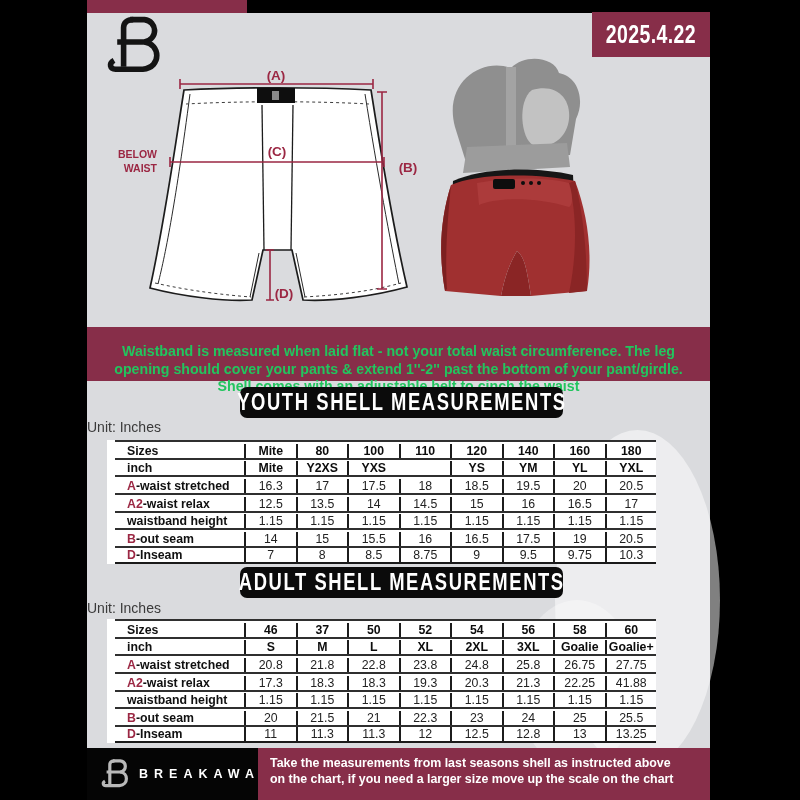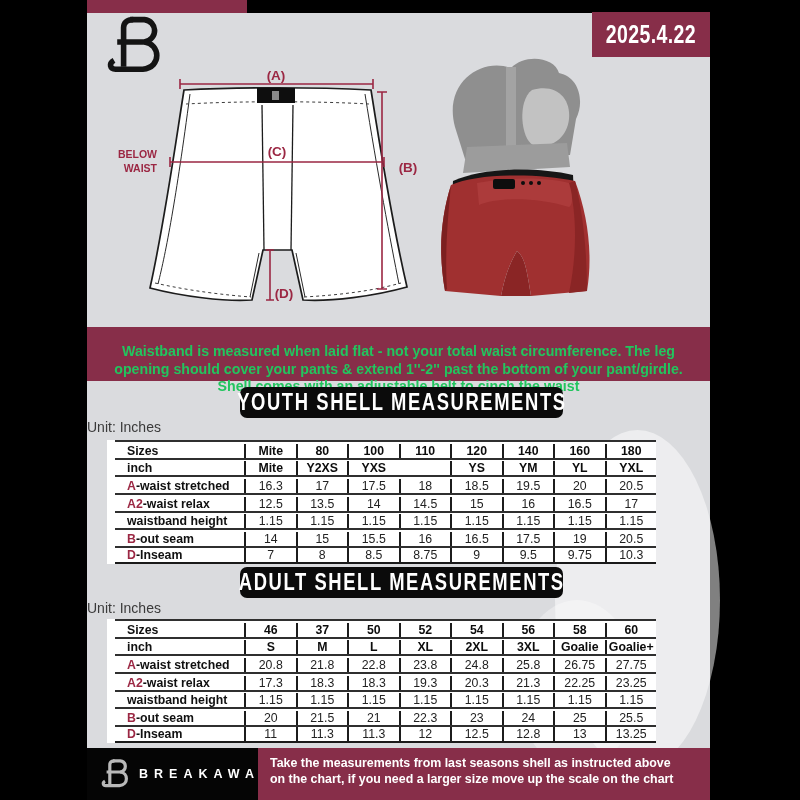--- a/index.html
+++ b/index.html
@@ -284,21 +284,21 @@
         </div>
         <div class="trow">
           <div class="tlabel"><span class="tprefix">A2</span>-waist relax</div>
           <div class="tcell">17.3</div>
           <div class="tcell">18.3</div>
           <div class="tcell">18.3</div>
           <div class="tcell">19.3</div>
           <div class="tcell">20.3</div>
           <div class="tcell">21.3</div>
           <div class="tcell">22.25</div>
-          <div class="tcell">23.25</div>
+          <div class="tcell">41.88</div>
         </div>
         <div class="trow">
           <div class="tlabel">waistband height</div>
           <div class="tcell">1.15</div>
           <div class="tcell">1.15</div>
           <div class="tcell">1.15</div>
           <div class="tcell">1.15</div>
           <div class="tcell">1.15</div>
           <div class="tcell">1.15</div>
           <div class="tcell">1.15</div>

